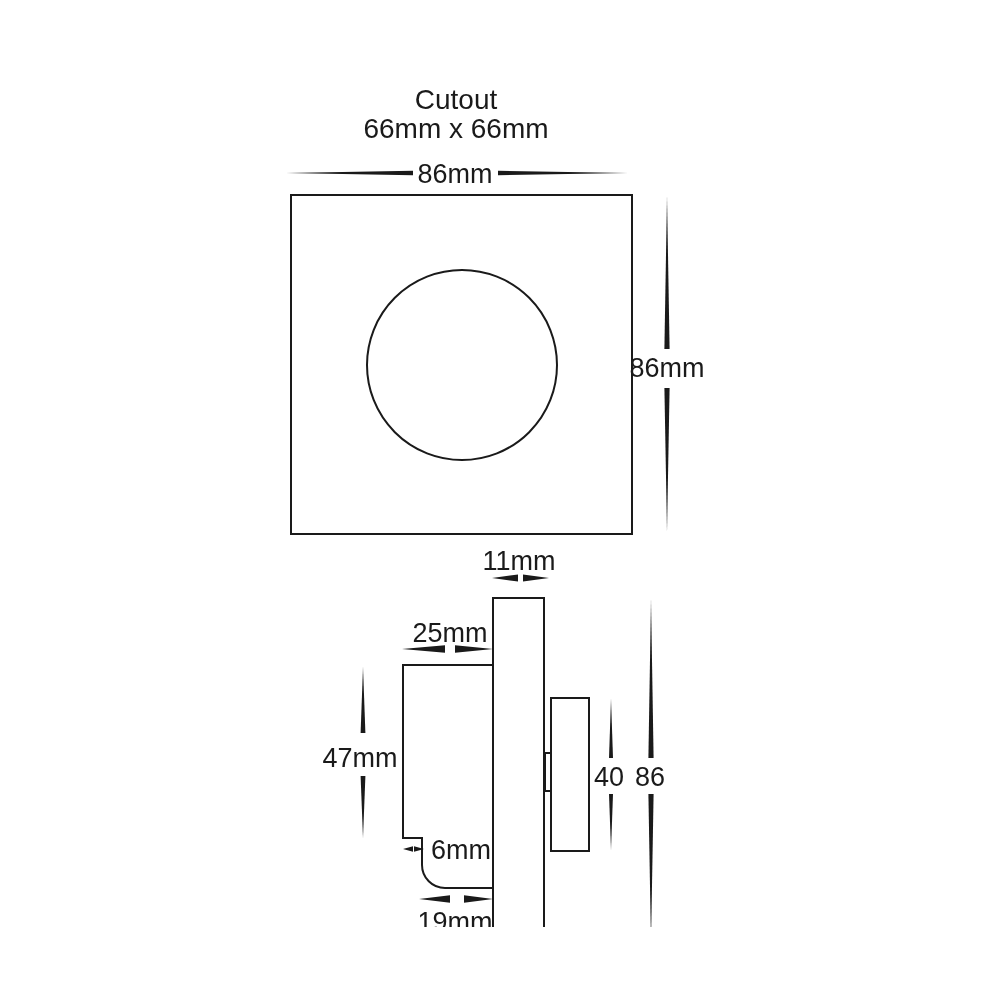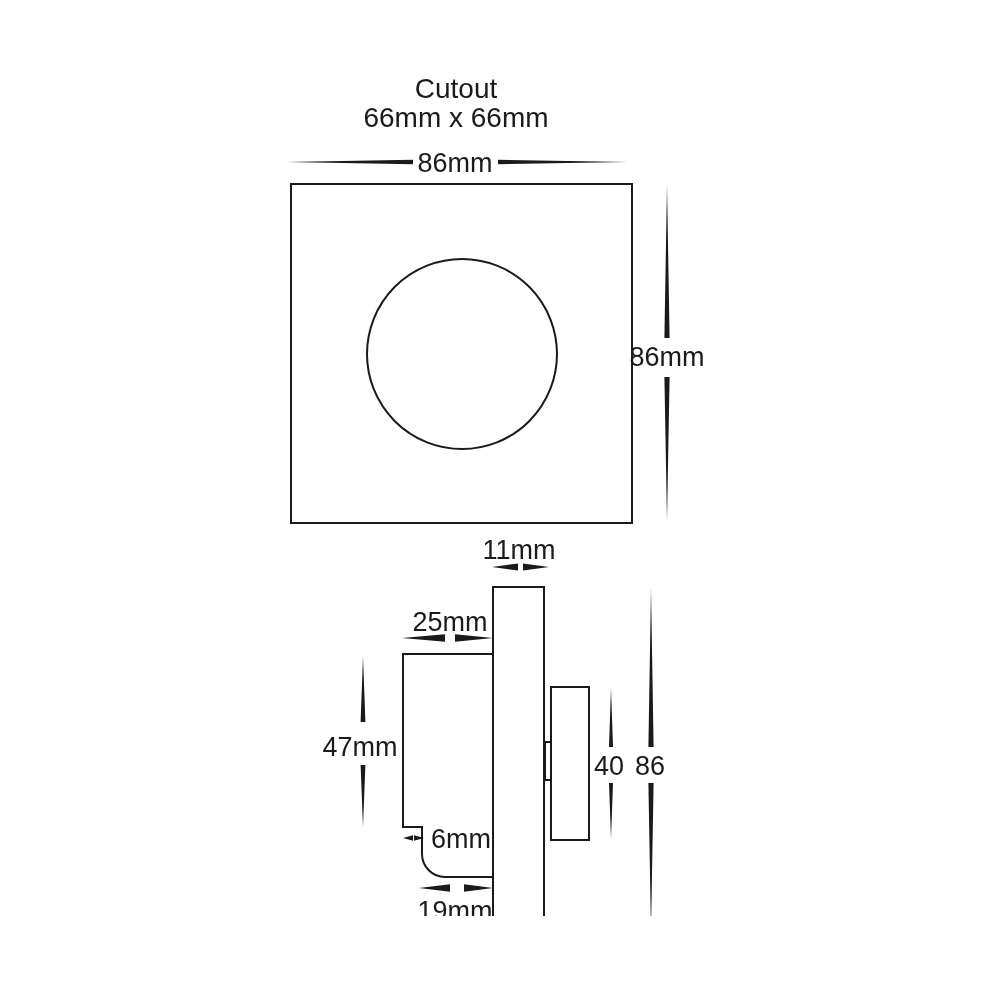--- a/index.html
+++ b/index.html
@@ -6,20 +6,21 @@
     margin: 0;
     padding: 0;
     background: #ffffff;
   }
   .page {
     position: relative;
     width: 1000px;
     height: 916px;
     background: #ffffff;
     overflow: hidden;
+    margin-top: 11px;
   }
   svg {
     display: block;
   }
   .outline {
     fill: none;
     stroke: #1a1a1a;
     stroke-width: 2;
   }
   .arrow {

